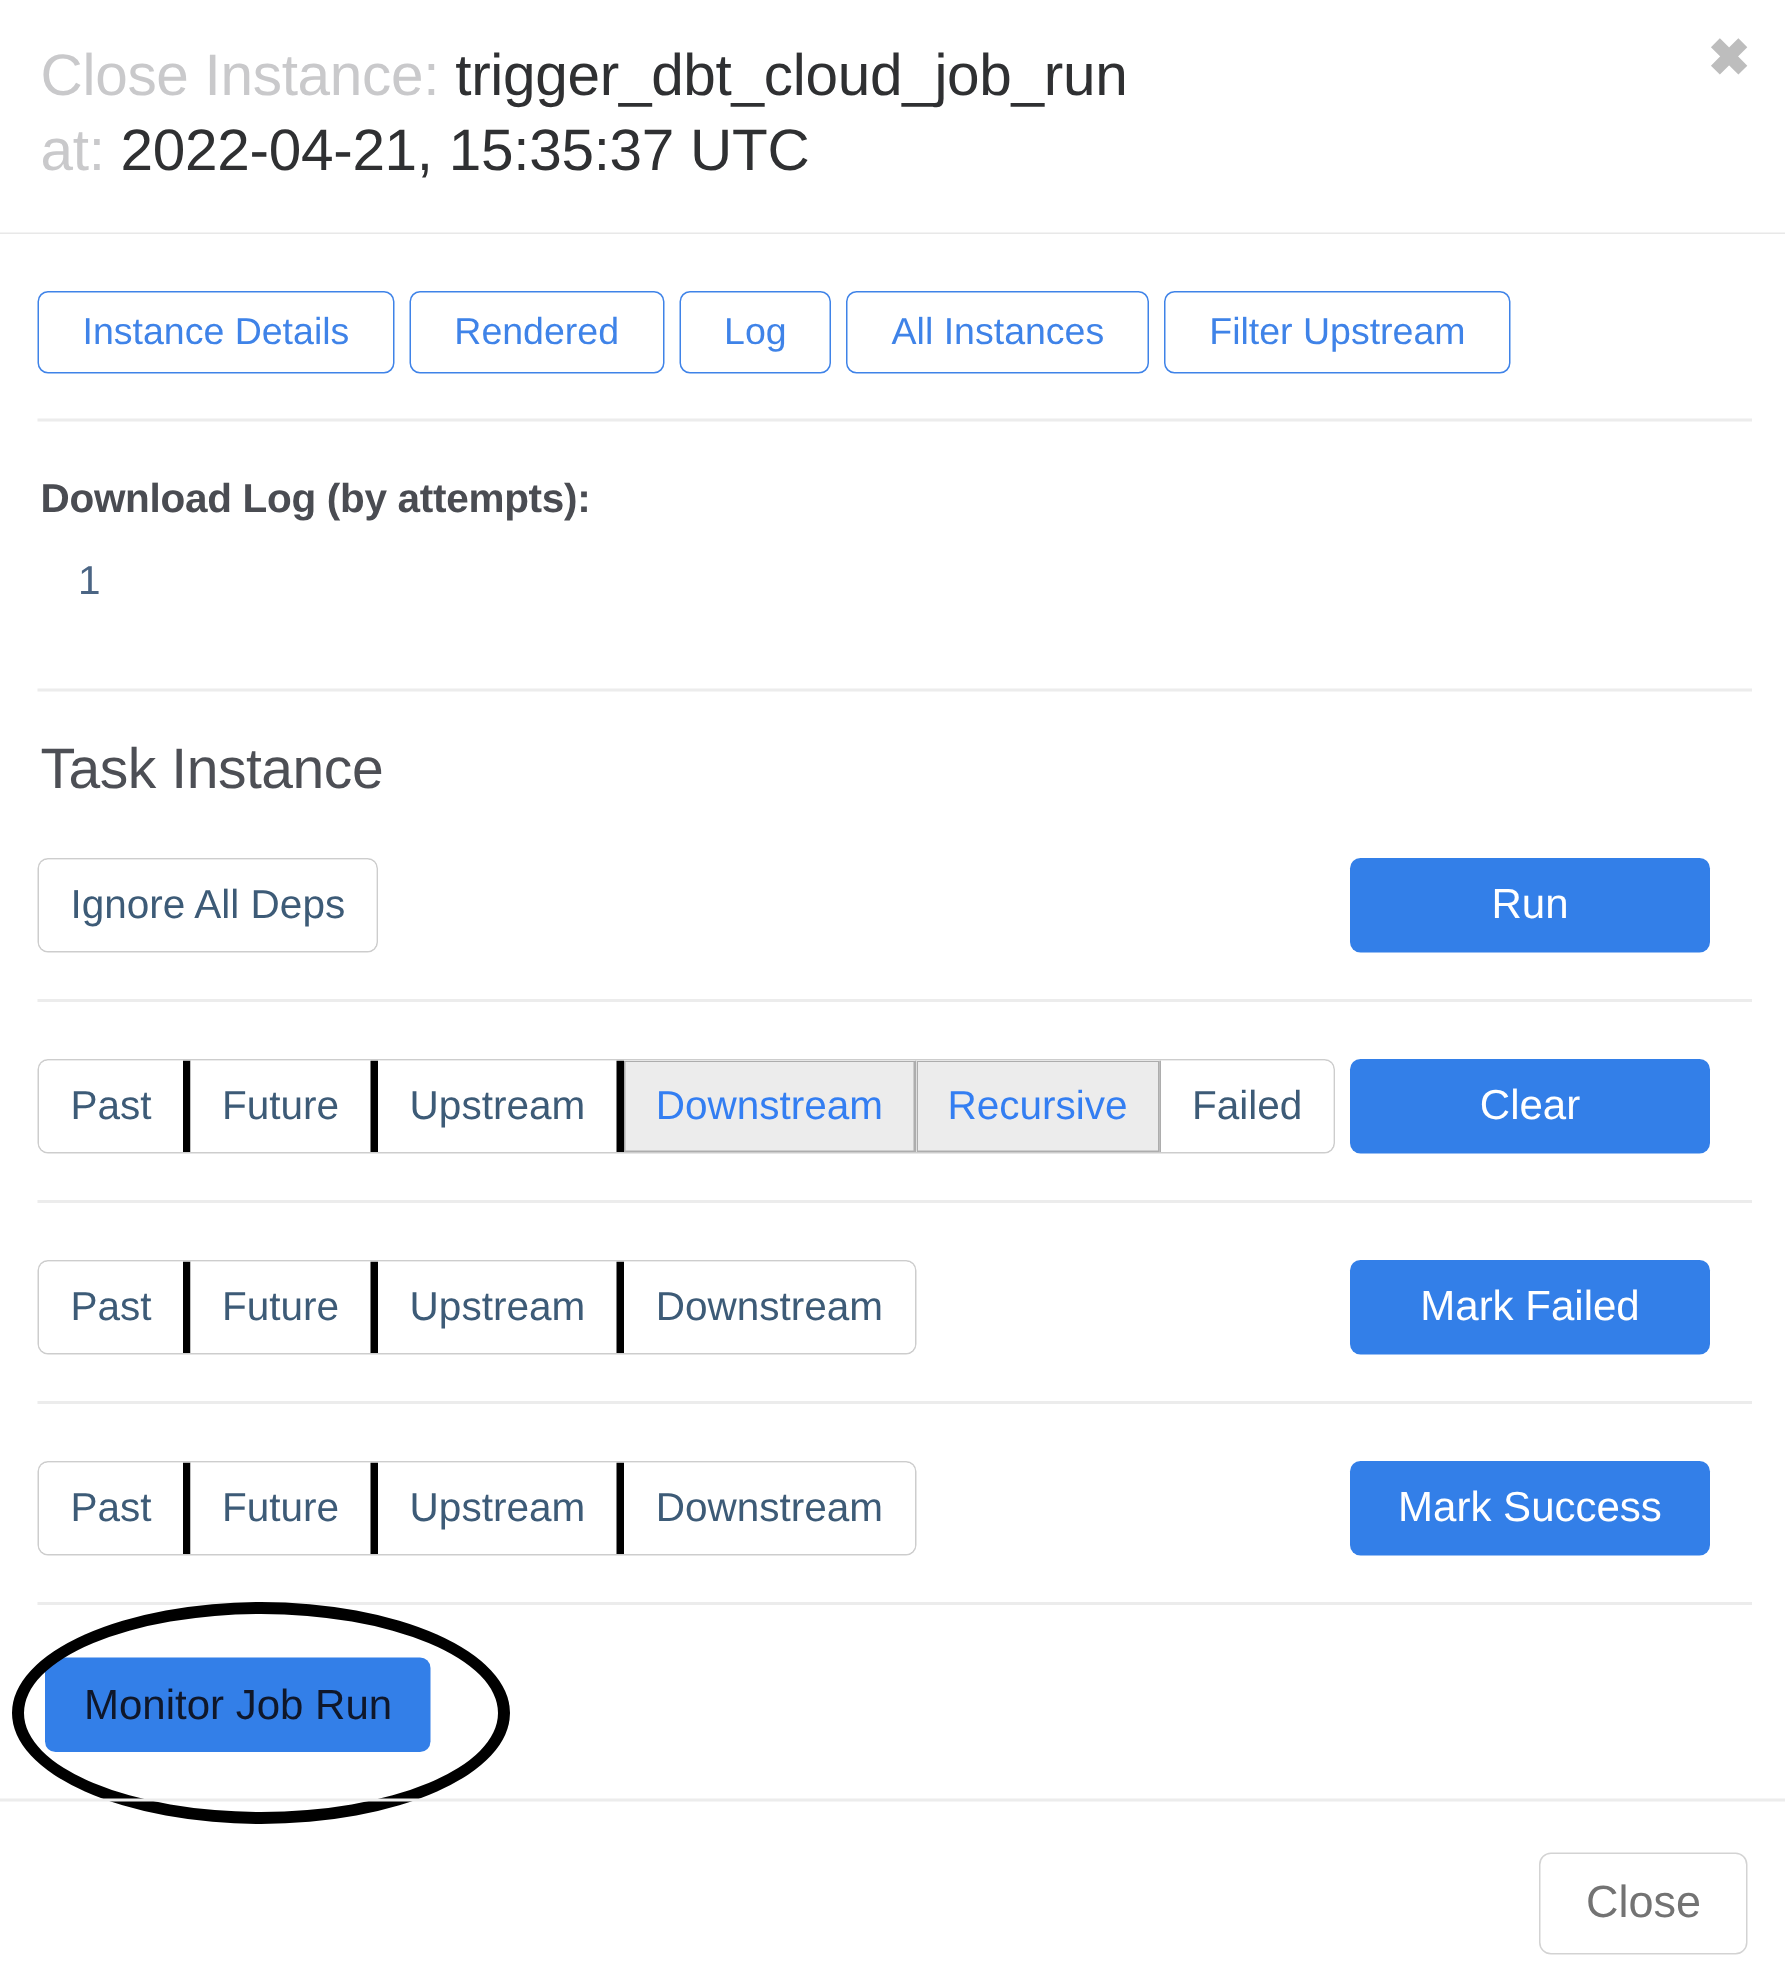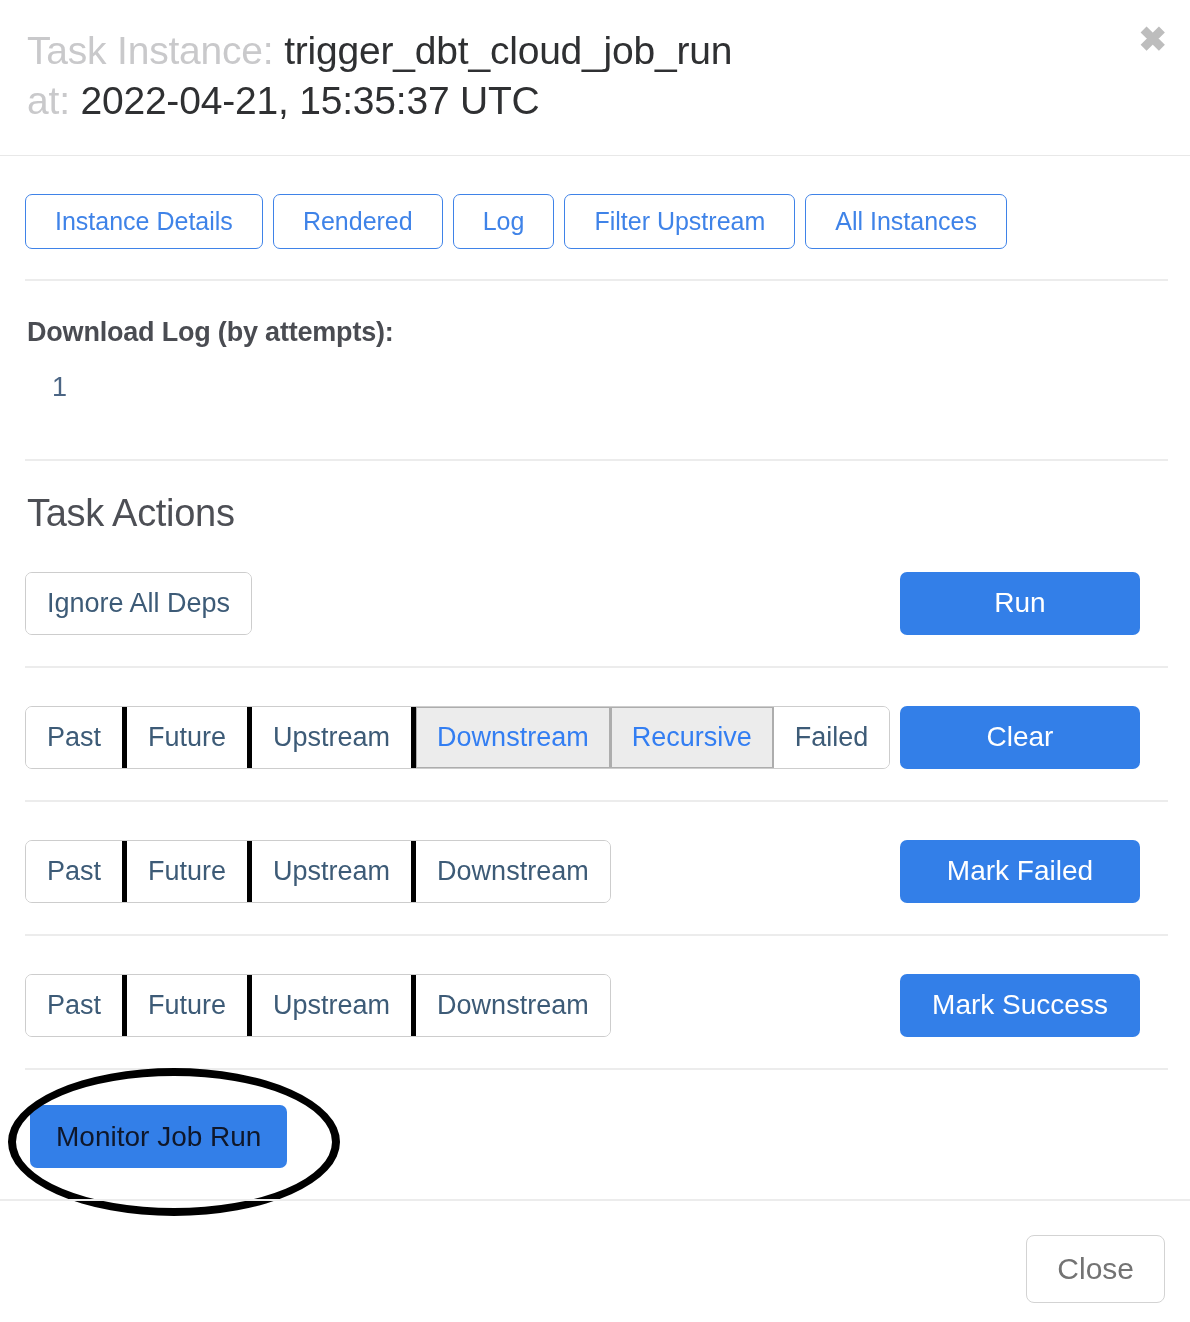--- a/index.html
+++ b/index.html
@@ -218,44 +218,44 @@
     font-size: 30px;
     font-family: "Liberation Sans", sans-serif;
     cursor: pointer;
   }
 </style>
 </head>
 <body>
 
 <div class="modal-header">
   <div class="modal-title">
-    <span class="title-muted">Task Instance:</span>
+    <span class="title-muted">Close Instance:</span>
     <span class="title-strong">trigger_dbt_cloud_job_run</span><br>
     <span class="title-muted">at:</span>
     <span class="title-strong">2022-04-21, 15:35:37 UTC</span>
   </div>
   <div class="close-x">✖</div>
 </div>
 
 <div class="nav-row">
   <div class="nav-btn">Instance Details</div>
   <div class="nav-btn">Rendered</div>
   <div class="nav-btn">Log</div>
+  <div class="nav-btn">All Instances</div>
   <div class="nav-btn">Filter Upstream</div>
-  <div class="nav-btn">All Instances</div>
 </div>
 
 <div class="divider inset" style="top:279px"></div>
 
 <div class="dl-label">Download Log (by attempts):</div>
 <a class="dl-attempt" href="#">1</a>
 
 <div class="divider inset" style="top:459px"></div>
 
-<div class="section-title">Task Actions</div>
+<div class="section-title">Task Instance</div>
 
 <div class="action-row" style="top:570px">
   <div class="btn-group">
     <div class="seg">Ignore All Deps</div>
   </div>
   <div class="primary-btn">Run</div>
 </div>
 
 <div class="divider inset" style="top:666px"></div>
 

